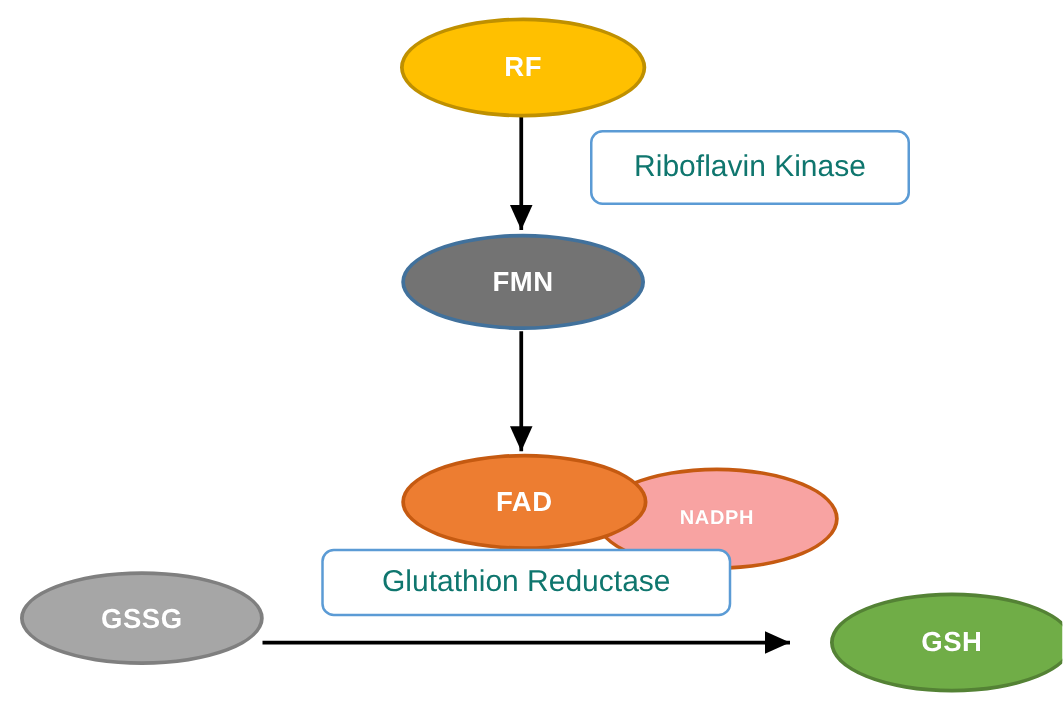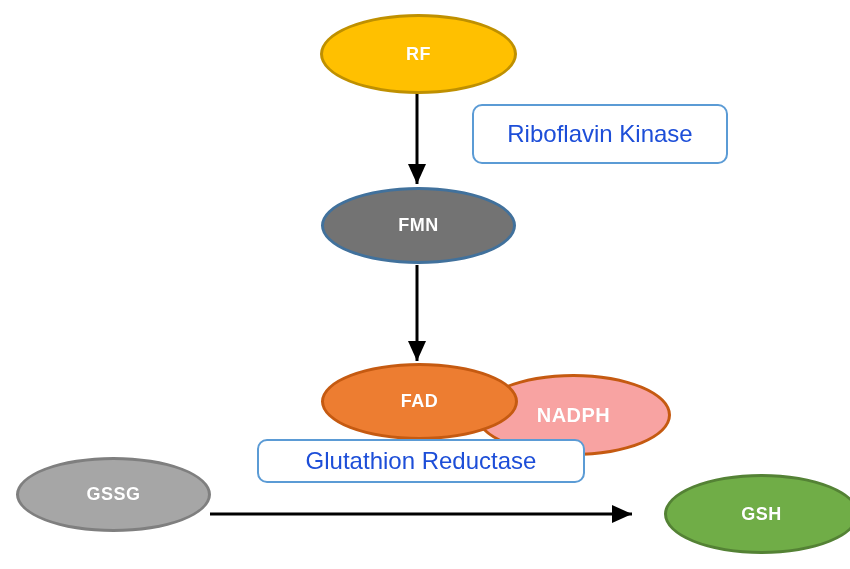--- a/index.html
+++ b/index.html
@@ -26,37 +26,37 @@
     border-radius: 50%;
     display: flex;
     align-items: center;
     justify-content: center;
     box-sizing: border-box;
     border: 3px solid #000;
   }
   .node .node-label {
     color: #ffffff;
     font-weight: bold;
-    font-size: 18px;
+    font-size: 22px;
     letter-spacing: 0.5px;
     text-shadow: 0 0 1px rgba(0,0,0,0.08);
   }
   .enzyme-box {
     position: absolute;
     background: #ffffff;
     border: 2px solid #5B9BD5;
     border-radius: 10px;
     display: flex;
     align-items: center;
     justify-content: center;
     box-sizing: border-box;
     z-index: 4;
   }
   .enzyme-box .enzyme-label {
-    color: #1d4ed8;
+    color: #0f766e;
     font-size: 24px;
     white-space: nowrap;
   }
   
   .z-back  { z-index: 2; }
   .z-mid   { z-index: 3; }
 </style>
 </head>
 <body>
 
@@ -75,37 +75,37 @@
 
   <div class="node z-mid" style="left: 320px; top: 14px; width: 197px; height: 80px; background-color: rgb(255, 192, 0); border-color: rgb(191, 144, 0);">
     <span class="node-label">RF</span>
   </div>
 
   <div class="node z-mid" style="left: 321px; top: 187px; width: 195px; height: 77px; background-color: #737373; border-color: rgb(65, 113, 156);">
     <span class="node-label">FMN</span>
   </div>
 
   <div class="node z-back" style="left: 476px; top: 374px; width: 195px; height: 82px; background-color: rgb(248, 163, 162); border-color: rgb(197, 90, 17);">
-    <span class="node-label" style="font-size:20px;">NADPH</span>
+    <span class="node-label" style="font-size:16px;">NADPH</span>
   </div>
 
   <div class="node z-mid" style="left: 321px; top: 363px; width: 197px; height: 77px; background-color: rgb(237, 125, 49); border-color: rgb(197, 90, 17); text-align: center;">
     <span class="node-label">FAD</span>
   </div>
 
   <div class="node z-mid" style="left: 16px; top: 457px; width: 195px; height: 75px; background-color: rgb(166, 166, 166); border-color: rgb(127, 127, 127);">
     <span class="node-label">GSSG</span>
   </div>
 
   <div class="node z-mid" style="left: 664px; top: 474px; width: 195px; height: 80px; background-color: rgb(112, 173, 71); border-color: rgb(84, 130, 53);">
     <span class="node-label">GSH</span>
   </div>
 
   <div class="enzyme-box" style="left: 472px; top: 104px; width: 256px; height: 60px; border-color: rgb(91, 155, 213);">
     <span class="enzyme-label">Riboflavin Kinase</span>
   </div>
 
 
-  <div class="enzyme-box" style="left: 257px; top: 439px; width: 328px; height: 44px; border-color: rgb(91, 155, 213);">
+  <div class="enzyme-box" style="left: 257px; top: 439px; width: 328px; height: 54px; border-color: rgb(91, 155, 213);">
     <span class="enzyme-label">Glutathion Reductase</span>
   </div>
 
 </div>
 
 </body></html>

